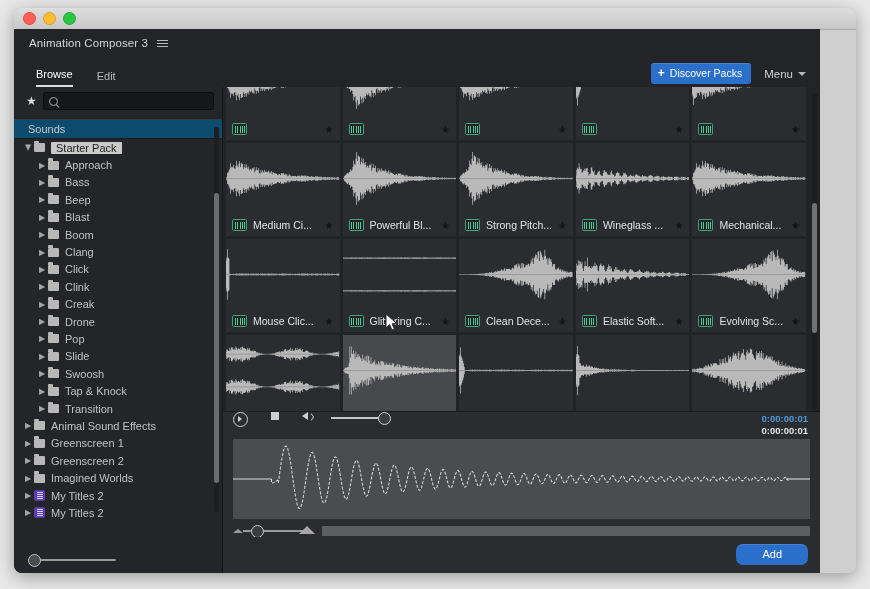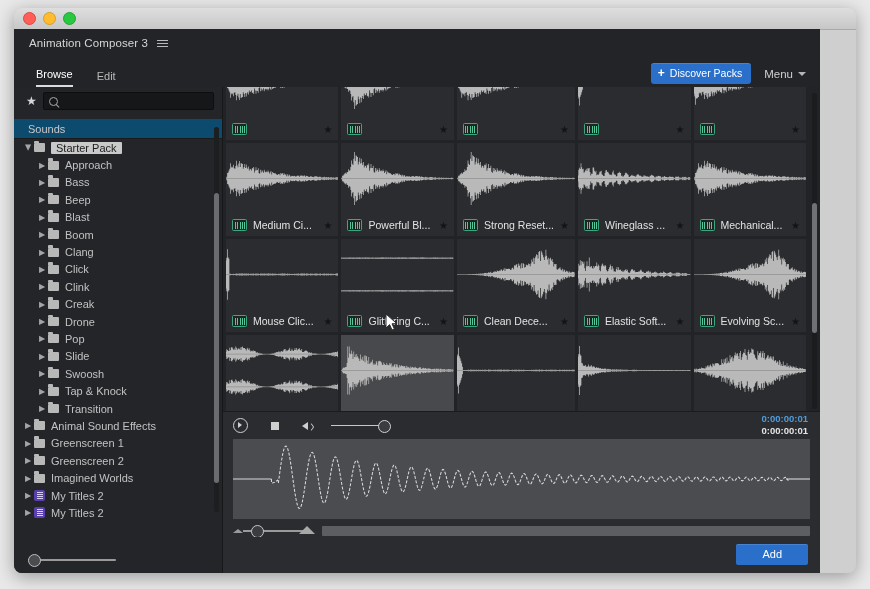--- a/index.html
+++ b/index.html
@@ -109,21 +109,21 @@
     background:repeating-linear-gradient(90deg,#55c79a 0 1px,transparent 1px 2.3px);
   }
   .lname{flex:1;font-size:10.5px;color:#e2e2e2;white-space:nowrap;overflow:hidden;}
   .star{font-size:10px;color:#121314;flex:none;}
 
   .sb-grid{position:absolute;right:3px;top:6px;width:5px;height:316px;background:#1b1c1e;border-radius:3px;}
   .sb-grid i{position:absolute;left:0;top:110px;width:5px;height:130px;background:#6f7175;border-radius:3px;display:block;}
 
   
   .player{background:#2a2c2f;border-top:1px solid #1a1b1d;padding:0 0 0 0;position:relative;flex:1;}
-  .transport{height:27px;display:flex;align-items:center;padding-left:10px;gap:23px;position:relative;}
+  .transport{height:27px;display:flex;align-items:flex-start;padding-left:10px;gap:23px;position:relative;}
   .ticon{cursor:pointer;display:flex;align-items:center;}
   .replay{width:13px;height:13px;border:1.4px solid #d0d0d0;border-radius:50%;position:relative;}
   .replay:after{content:"";position:absolute;left:4px;top:3.2px;border-left:4.5px solid #d0d0d0;border-top:3px solid transparent;border-bottom:3px solid transparent;}
   .replay:before{content:"";position:absolute;right:-1px;top:-2px;width:5px;height:3px;border-top:1.4px solid #2a2c2f;border-right:1.4px solid #2a2c2f;}
   .stop{width:8px;height:8px;background:#cfcfcf;}
   .spk{width:0;height:0;border-top:4px solid transparent;border-bottom:4px solid transparent;border-right:6px solid #cfcfcf;position:relative;}
   .spk:after{content:"";position:absolute;left:6px;top:-2px;width:4px;height:4px;border:1.3px solid #cfcfcf;border-left-color:transparent;border-bottom-color:transparent;border-radius:0 4px 0 0;transform:rotate(45deg);}
   .vol{position:relative;width:58px;height:12px;}
   .vol .track{position:absolute;top:5px;left:0;width:58px;height:1.6px;background:#c6c6c6;}
   .vol .knob{position:absolute;top:0;left:47px;width:11px;height:11px;border-radius:50%;background:#3a3c40;border:1.6px solid #d2d2d2;}
@@ -149,21 +149,21 @@
   .pslider .knob{position:absolute;top:1px;left:73px;width:11px;height:11px;border-radius:50%;background:#3a3c40;border:1.6px solid #cfcfcf;}
   .pval{font-size:11px;color:#4f9ddd;min-width:16px;text-align:center;}
   .preset{font-size:11px;color:#4f9ddd;border-bottom:1px dotted #4f9ddd;cursor:pointer;}
   .revwrap{display:flex;align-items:center;gap:7px;margin-left:20px;cursor:pointer;}
   .cbox{width:12px;height:12px;border:1.4px solid #c8c8c8;background:#2a2c2f;border-radius:1px;}
   .revlabel{font-size:11px;color:#dcdcdc;}
 
   .footer{position:absolute;right:0;bottom:0;left:0;height:36px;background:#2a2c2f;}
   .add-btn{
     position:absolute;right:12px;bottom:8px;background:#2a6fc9;color:#fff;font-size:11px;
-    padding:4px 26px 5px 26px;border-radius:2px;cursor:pointer;
+    padding:4px 26px 5px 26px;border-radius:7px;cursor:pointer;
     box-shadow:inset 0 1px 0 rgba(255,255,255,.14);
     margin-left:32px;
   }
 
   .cursor{position:absolute;pointer-events:none;}
 </style>
 </head>
 <body>
 
 <div class="window-frame">
@@ -452,21 +452,21 @@
                 <div class="wave">
                   <svg viewBox="0 0 150 60" preserveAspectRatio="none">
                     <g>
                       <path d="M0,30 L0,30 M1,29.294814564842365 L1,30.705185435157635 M2,27.706382611257574 L2,32.293617388742426 M3,27.503621109089636 L3,32.496378890910364 M4,26.605307292720912 L4,33.39469270727909 M5,25.85958595045357 L5,34.14041404954643 M6,25.177283127839342 L6,34.822716872160655 M7,25.936184528481675 L7,34.063815471518325 M8,24.763623075988342 L8,35.23637692401166 M9,24.504867903047273 L9,35.49513209695273 M10,22.164940572794965 L10,37.83505942720503 M11,23.457427661470803 L11,36.5425723385292 M12,23.119752370663615 L12,36.88024762933638 M13,20.310334888694776 L13,39.689665111305224 M14,14.84820308490554 L14,45.15179691509446 M15,17.48705143651415 L15,42.51294856348585 M16,18.534926392908638 L16,41.46507360709136 M17,13.24382846647232 L17,46.75617153352768 M18,7.695998823894186 L18,52.304001176105814 M19,15.305493751758995 L19,44.694506248241005 M20,10.36797676161964 L20,49.632023238380356 M21,11.294922364152363 L21,48.70507763584764 M22,11.868816972619445 L22,48.13118302738056 M23,18.11312315910994 L23,41.88687684089006 M24,15.831692024717272 L24,44.16830797528273 M25,12.411337019029126 L25,47.588662980970874 M26,17.414869756500693 L26,42.58513024349931 M27,13.389351344773956 L27,46.61064865522604 M28,16.96126642736513 L28,43.03873357263487 M29,18.543460189710785 L29,41.456539810289215 M30,16.00817295810635 L30,43.99182704189365 M31,20.775608613977887 L31,39.22439138602211 M32,18.933538806741993 L32,41.06646119325801 M33,19.350361183697792 L33,40.64963881630221 M34,20.85674502203849 L34,39.14325497796151 M35,18.302526494137457 L35,41.69747350586255 M36,18.83300025785715 L36,41.16699974214285 M37,17.420420917587144 L37,42.579579082412856 M38,23.449774102757736 L38,36.550225897242264 M39,21.360195516322523 L39,38.63980448367748 M40,17.774358581594733 L40,42.22564141840527 M41,21.159277984957882 L41,38.84072201504212 M42,21.02536404179854 L42,38.97463595820146 M43,19.128437699529456 L43,40.87156230047054 M44,24.24069120101628 L44,35.759308798983724 M45,25.1173473109279 L45,34.8826526890721 M46,21.086632107215863 L46,38.91336789278414 M47,23.83226229006889 L47,36.16773770993111 M48,21.644395519480874 L48,38.355604480519126 M49,22.871880555711122 L49,37.12811944428888 M50,24.350033912121358 L50,35.64996608787864 M51,21.343343353511145 L51,38.656656646488855 M52,23.079741195605493 L52,36.92025880439451 M53,23.858236056042465 L53,36.141763943957535 M54,23.1803302445566 L54,36.8196697554434 M55,23.933479375858482 L55,36.06652062414152 M56,22.33670733848957 L56,37.663292661510425 M57,23.559751886332133 L57,36.44024811366787 M58,25.443767015329044 L58,34.556232984670956 M59,24.212916829259765 L59,35.78708317074024 M60,23.03821290915578 L60,36.96178709084422 M61,26.36522411971555 L61,33.63477588028445 M62,24.1189435952001 L62,35.8810564047999 M63,24.899442314884105 L63,35.100557685115895 M64,25.213274466446883 L64,34.78672553355312 M65,25.59723915175045 L65,34.40276084824955 M66,25.465076798166585 L66,34.534923201833415 M67,26.115661738725194 L67,33.884338261274806 M68,27.023988413235156 L68,32.97601158676484 M69,26.885793231677464 L69,33.11420676832253 M70,26.27263035489498 L70,33.72736964510502 M71,26.192024066391607 L71,33.8079759336084 M72,27.346570114968436 L72,32.653429885031564 M73,25.464540179213415 L73,34.535459820786585 M74,26.045084042466147 L74,33.95491595753385 M75,25.767629055812897 L75,34.2323709441871 M76,25.72673141205776 L76,34.27326858794224 M77,27.299460210190126 L77,32.70053978980987 M78,26.01282995767693 L78,33.987170042323065 M79,27.106267936893225 L79,32.893732063106775 M80,26.774515927280884 L80,33.22548407271911 M81,28.166453136969455 L81,31.833546863030545 M82,26.802887356615845 L82,33.19711264338415 M83,28.23709343556779 L83,31.76290656443221 M84,27.066523442041557 L84,32.93347655795844 M85,27.473908639246233 L85,32.52609136075377 M86,28.42817608666832 L86,31.57182391333168 M87,28.39876105871446 L87,31.60123894128554 M88,27.956752920323524 L88,32.043247079676476 M89,28.214760403162128 L89,31.785239596837872 M90,28.327498278765773 L90,31.672501721234227 M91,28.08965046948463 L91,31.91034953051537 M92,28.286361334647868 L92,31.713638665352132 M93,28.72791768368214 L93,31.27208231631786 M94,28.37724811237003 L94,31.62275188762997 M95,27.92613771760565 L95,32.07386228239435 M96,28.328989856573735 L96,31.671010143426265 M97,27.90056111452108 L97,32.09943888547892 M98,28.75944147657949 L98,31.24055852342051 M99,28.16505667600148 L99,31.83494332399852 M100,28.075033817833745 L100,31.924966182166255 M101,27.951878793992833 L101,32.04812120600717 M102,28.118935201245097 L102,31.881064798754903 M103,28.53696076992033 L103,31.46303923007967 M104,28.04821629674649 L104,31.95178370325351 M105,28.05318728442495 L105,31.94681271557505 M106,28.937018031869474 L106,31.062981968130526 M107,28.229372472001987 L107,31.770627527998013 M108,28.440821096785037 L108,31.559178903214963 M109,28.6592479848952 L109,31.3407520151048 M110,28.884758139101056 L110,31.115241860898944 M111,29.11819475729366 L111,30.88180524270634 M112,28.950263098381708 L112,31.049736901618292 M113,28.55999975825626 L113,31.44000024174374 M114,28.871562925826726 L114,31.128437074173274 M115,29.069214673793724 L115,30.930785326206276 M116,28.90935549229894 L116,31.09064450770106 M117,29.317347203172258 L117,30.682652796827742 M118,28.886756998439253 L118,31.113243001560747 M119,28.78228832445332 L119,31.21771167554668 M120,28.93214603728958 L120,31.06785396271042 M121,28.778849645994743 L121,31.221150354005257 M122,28.9758052981811 L122,31.0241947018189 M123,29.323021192686895 L123,30.676978807313105 M124,29.064910994731036 L124,30.935089005268964 M125,29.05562948128771 L125,30.94437051871229 M126,29.006154119247512 L126,30.993845880752488 M127,29.46861401321703 L127,30.53138598678297 M128,29.514795015208424 L128,30.485204984791576 M129,29.371829431041636 L129,30.628170568958364 M130,29.296147259759636 L130,30.703852740240364 M131,29.15577341385452 L131,30.84422658614548 M132,29.40579686711605 L132,30.59420313288395 M133,29.475715320438397 L133,30.524284679561603 M134,29.254336021182844 L134,30.745663978817156 M135,29.577338361107596 L135,30.422661638892404 M136,29.289832291034813 L136,30.710167708965187 M137,29.360651591537277 L137,30.639348408462723 M138,29.62812564997938 L138,30.37187435002062 M139,29.390023406699893 L139,30.609976593300107 M140,29.52059923566335 L140,30.47940076433665 M141,29.438042253175023 L141,30.561957746824977 M142,29.681587150020633 L142,30.318412849979367 M143,29.448336454152447 L143,30.551663545847553 M144,29.616669227562653 L144,30.383330772437347 M145,29.65898820979519 L145,30.34101179020481 M146,29.497324029508317 L146,30.502675970491683 M147,29.430211266852332 L147,30.569788733147668 M148,29.432386357871366 L148,30.567613642128634 M149,29.50247127822502 L149,30.49752872177498 " stroke="#b9b9b9" stroke-width="1" fill="none"></path>
                       <path d="M0,30 L150,30" stroke="#8d8d8d" stroke-width="0.7"></path>
                     </g>
                   </svg>
                 </div>
                 <div class="label">
                   <span class="wicon"></span>
-                  <span class="lname">Strong Reset...</span>
+                  <span class="lname">Strong Pitch...</span>
                   <span class="star">★</span>
                 </div>
               </div>
               <div class="cell">
                 <div class="wave">
                   <svg viewBox="0 0 150 60" preserveAspectRatio="none">
                     <g>
                       <path d="M0,27.411628608463158 L0,32.58837139153684 M1,22.709289210935403 L1,37.2907107890646 M2,20.822132659780085 L2,39.17786734021992 M3,21.9174793977859 L3,38.0825206022141 M4,17.113090611282495 L4,42.886909388717505 M5,20.583616276249195 L5,39.416383723750805 M6,22.090470555627476 L6,37.909529444372524 M7,21.772710323390427 L7,38.22728967660957 M8,25.241700866947514 L8,34.75829913305248 M9,24.220486826690458 L9,35.77951317330954 M10,22.94259455893119 L10,37.05740544106881 M11,21.846769637911173 L11,38.15323036208883 M12,23.586131295703005 L12,36.413868704296995 M13,21.342866149479406 L13,38.657133850520594 M14,21.521361300051268 L14,38.47863869994873 M15,21.07162281422871 L15,38.92837718577129 M16,24.594944095915082 L16,35.40505590408492 M17,27.439001228214487 L17,32.56099877178551 M18,25.907887110423736 L18,34.09211288957626 M19,25.926231517055783 L19,34.07376848294422 M20,20.681553217908405 L20,39.3184467820916 M21,20.79971610172518 L21,39.20028389827482 M22,23.488703631688328 L22,36.511296368311676 M23,24.799466822479168 L23,35.20053317752083 M24,23.40328558136063 L24,36.59671441863937 M25,27.352603074157937 L25,32.64739692584207 M26,26.580464886806116 L26,33.41953511319389 M27,27.1124295261085 L27,32.8875704738915 M28,25.922270304056408 L28,34.077729695943596 M29,24.318976615890964 L29,35.68102338410904 M30,24.176602983514456 L30,35.82339701648554 M31,23.518746030590332 L31,36.481253969409664 M32,26.393217767681403 L32,33.6067822323186 M33,27.084391099216408 L33,32.91560890078359 M34,27.881702271522133 L34,32.11829772847787 M35,27.899727525177518 L35,32.10027247482248 M36,25.266628624946506 L36,34.733371375053494 M37,23.169075557615574 L37,36.83092444238443 M38,22.77454229389304 L38,37.22545770610696 M39,24.403869310293068 L39,35.59613068970693 M40,24.32770507211314 L40,35.67229492788686 M41,25.475172707598304 L41,34.524827292401696 M42,26.718856731057127 L42,33.28114326894287 M43,26.95164386138509 L43,33.048356138614906 M44,26.316837332354112 L44,33.68316266764589 M45,27.32946229110932 L45,32.670537708890684 M46,24.62384413146659 L46,35.37615586853341 M47,23.290052108553105 L47,36.709947891446895 M48,25.92887909702955 L48,34.07112090297045 M49,26.832263736994186 L49,33.167736263005814 M50,26.828650934658224 L50,33.17134906534178 M51,28.226391311564853 L51,31.773608688435147 M52,27.870359136158438 L52,32.129640863841566 M53,25.576180874549202 L53,34.4238191254508 M54,25.411642787797923 L54,34.58835721220208 M55,24.350513599522877 L55,35.64948640047712 M56,25.147351399064647 L56,34.85264860093535 M57,25.291646960303535 L57,34.70835303969646 M58,27.8621571734379 L58,32.1378428265621 M59,27.47279803505461 L59,32.52720196494539 M60,28.765924382774653 L60,31.234075617225347 M61,27.966668925361628 L61,32.03333107463837 M62,27.03446366124354 L62,32.965536338756465 M63,25.04824284678013 L63,34.95175715321987 M64,25.712335878991933 L64,34.28766412100806 M65,25.112362440391657 L65,34.88763755960834 M66,26.49936431874875 L66,33.50063568125125 M67,26.742074482657777 L67,33.25792551734222 M68,28.53843609115938 L68,31.46156390884062 M69,28.631061527688946 L69,31.368938472311054 M70,27.89931802730687 L70,32.10068197269313 M71,27.565829045319894 L71,32.434170954680106 M72,26.76112249719752 L72,33.23887750280248 M73,27.66056964892153 L73,32.33943035107847 M74,27.66849466827688 L74,32.331505331723115 M75,28.10704440602204 L75,31.89295559397796 M76,27.76601447018193 L76,32.23398552981807 M77,28.747133085559085 L77,31.252866914440915 M78,27.533930436783745 L78,32.46606956321626 M79,26.64579613295994 L79,33.35420386704006 M80,26.321666345213632 L80,33.67833365478637 M81,26.82314456522402 L81,33.17685543477598 M82,27.66372828787929 L82,32.33627171212071 M83,27.460865359044142 L83,32.53913464095586 M84,27.982458194267544 L84,32.017541805732456 M85,28.489398992705063 L85,31.510601007294937 M86,28.42134983606207 L86,31.57865016393793 M87,28.325331275576456 L87,31.674668724423544 M88,26.979405115226847 L88,33.02059488477315 M89,28.189579634190828 L89,31.810420365809172 M90,27.606777762699505 L90,32.39322223730049 M91,28.25954559968732 L91,31.74045440031268 M92,28.090538664970893 L92,31.909461335029107 M93,28.231830460975406 L93,31.768169539024594 M94,28.625941415905572 L94,31.374058584094428 M95,29.027786502160325 L95,30.972213497839675 M96,27.752406471582216 L96,32.24759352841779 M97,27.695419723280416 L97,32.304580276719584 M98,26.757335756257035 L98,33.242664243742965 M99,27.20444169985557 L99,32.795558300144435 M100,27.44588143146079 L100,32.55411856853921 M101,27.967227589146788 L101,32.03277241085321 M102,29.03674990720859 L102,30.96325009279141 M103,29.228215858261 L103,30.771784141739 M104,28.318405472605694 L104,31.681594527394306 M105,28.266642552819377 L105,31.733357447180623 M106,28.38882966971834 L106,31.61117033028166 M107,27.744286339850838 L107,32.25571366014916 M108,27.887528248396706 L108,32.112471751603294 M109,28.198875794259322 L109,31.801124205740678 M110,28.122524438411464 L110,31.877475561588536 M111,29.36698372115979 L111,30.63301627884021 M112,28.942725915547815 L112,31.057274084452185 M113,28.504462249004163 L113,31.495537750995837 M114,28.912160988131742 L114,31.087839011868258 M115,27.982621256443412 L115,32.017378743556584 M116,28.24626949005842 L116,31.75373050994158 M117,28.70418525723059 L117,31.29581474276941 M118,28.718089243188093 L118,31.281910756811907 M119,29.0146309538692 L119,30.9853690461308 M120,29.143043479671697 L120,30.856956520328303 M121,28.805921853609263 L121,31.194078146390737 M122,28.371590132912647 L122,31.628409867087353 M123,28.511946008596325 L123,31.488053991403675 M124,28.519053697587125 L124,31.480946302412875 M125,28.7850003126252 L125,31.2149996873748 M126,28.613712727458154 L126,31.386287272541846 M127,28.719409233743164 L127,31.280590766256836 M128,29.33441770294154 L128,30.66558229705846 M129,29.482905790455586 L129,30.517094209544414 M130,28.62625427177207 L130,31.37374572822793 M131,28.498361645910027 L131,31.501638354089973 M132,28.626519108566526 L132,31.373480891433474 M133,28.51022131204411 L133,31.48977868795589 M134,28.390569816149878 L134,31.609430183850122 M135,29.064833662229468 L135,30.935166337770532 M136,29.144692556589263 L136,30.855307443410737 M137,29.44499963330283 L137,30.55500036669717 M138,29.292330196516904 L138,30.707669803483096 M139,28.968554443192108 L139,31.031445556807892 M140,28.520523781710352 L140,31.479476218289648 M141,29.06434288215154 L141,30.93565711784846 M142,28.628544006363796 L142,31.371455993636204 M143,28.5568449759722 L143,31.4431550240278 M144,29.07061960174309 L144,30.92938039825691 M145,29.214289393446418 L145,30.785710606553582 M146,29.61941326018834 L146,30.38058673981166 M147,28.921914131633773 L147,31.078085868366227 M148,28.955080360570072 L148,31.044919639429928 M149,28.938472822022764 L149,31.061527177977236 " stroke="#b9b9b9" stroke-width="1" fill="none"></path>
                       <path d="M0,30 L150,30" stroke="#8d8d8d" stroke-width="0.7"></path>
                     </g>

